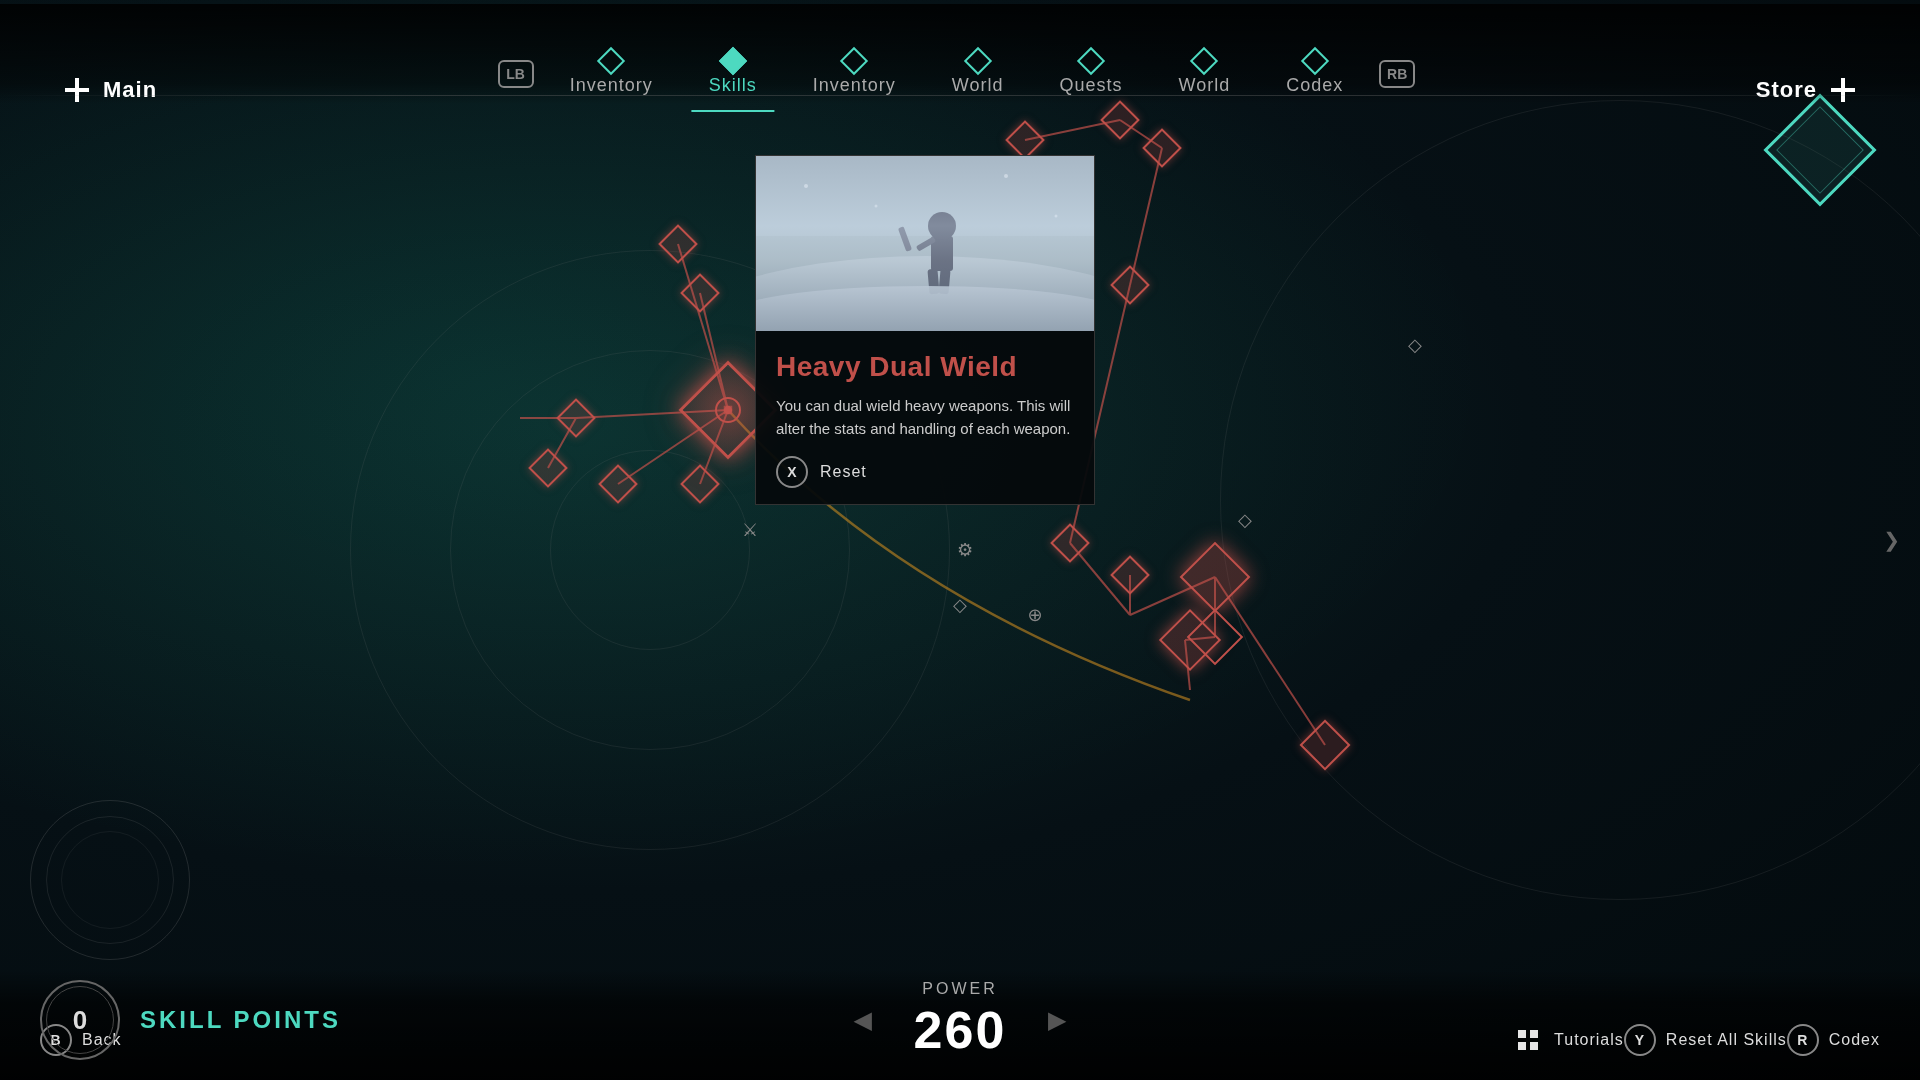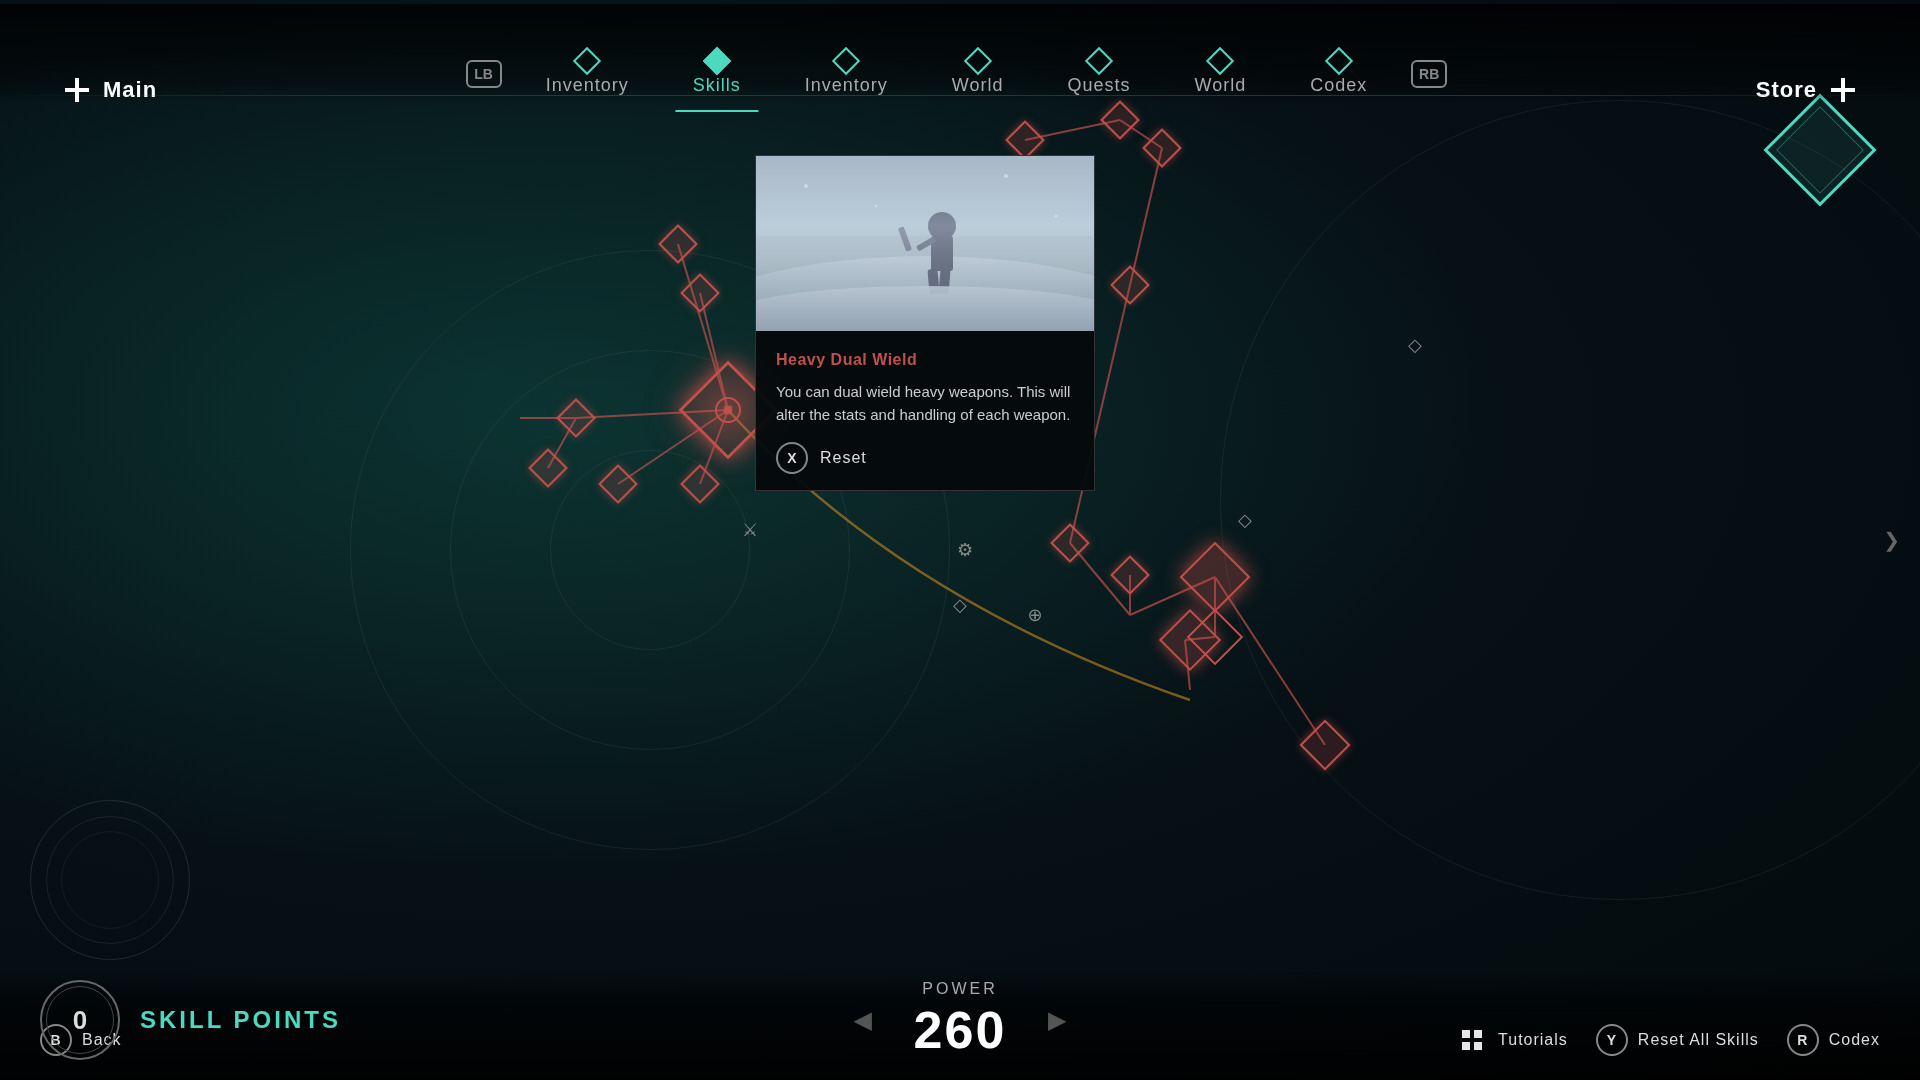--- a/index.html
+++ b/index.html
@@ -56,21 +56,21 @@
       gap: 12px;
       color: #fff;
       font-size: 22px;
       font-weight: bold;
       letter-spacing: 1px;
     }
 
     .nav-center {
       display: flex;
       align-items: center;
-      gap: 8px;
+      gap: 0;
     }
 
     .nav-item {
       display: flex;
       flex-direction: column;
       align-items: center;
       padding: 8px 28px;
       cursor: pointer;
       position: relative;
     }
@@ -196,21 +196,21 @@
       inset: 0;
       background: 
         linear-gradient(180deg, rgba(150,170,200,0.3) 0%, rgba(200,220,240,0.5) 40%, rgba(180,200,220,0.4) 60%, rgba(100,120,140,0.6) 100%);
     }
 
     .skill-tooltip-body {
       padding: 20px 20px 16px;
     }
 
     .skill-tooltip-title {
-      font-size: 16px;
+      font-size: 28px;
       font-weight: bold;
       color: #c0504a;
       margin-bottom: 12px;
       letter-spacing: 0.5px;
     }
 
     .skill-tooltip-desc {
       font-size: 15px;
       color: #ccc;
       line-height: 1.5;
@@ -311,21 +311,20 @@
     .power-value {
       font-size: 52px;
       font-weight: bold;
       color: #fff;
       letter-spacing: 2px;
     }
 
     .bottom-right {
       display: flex;
       align-items: center;
-      gap: 28px;
     }
 
     .bottom-action {
       display: flex;
       align-items: center;
       gap: 10px;
       font-size: 16px;
       color: #ddd;
       letter-spacing: 1px;
       cursor: pointer;

